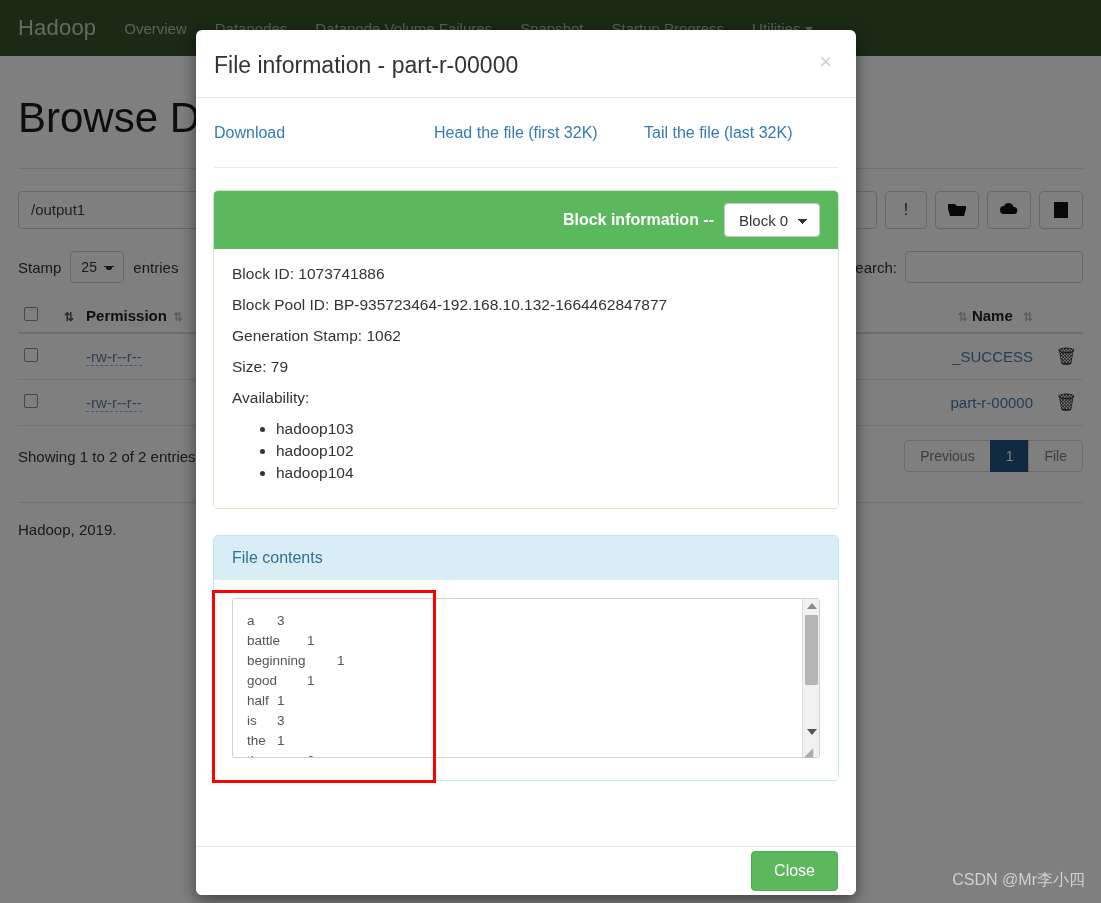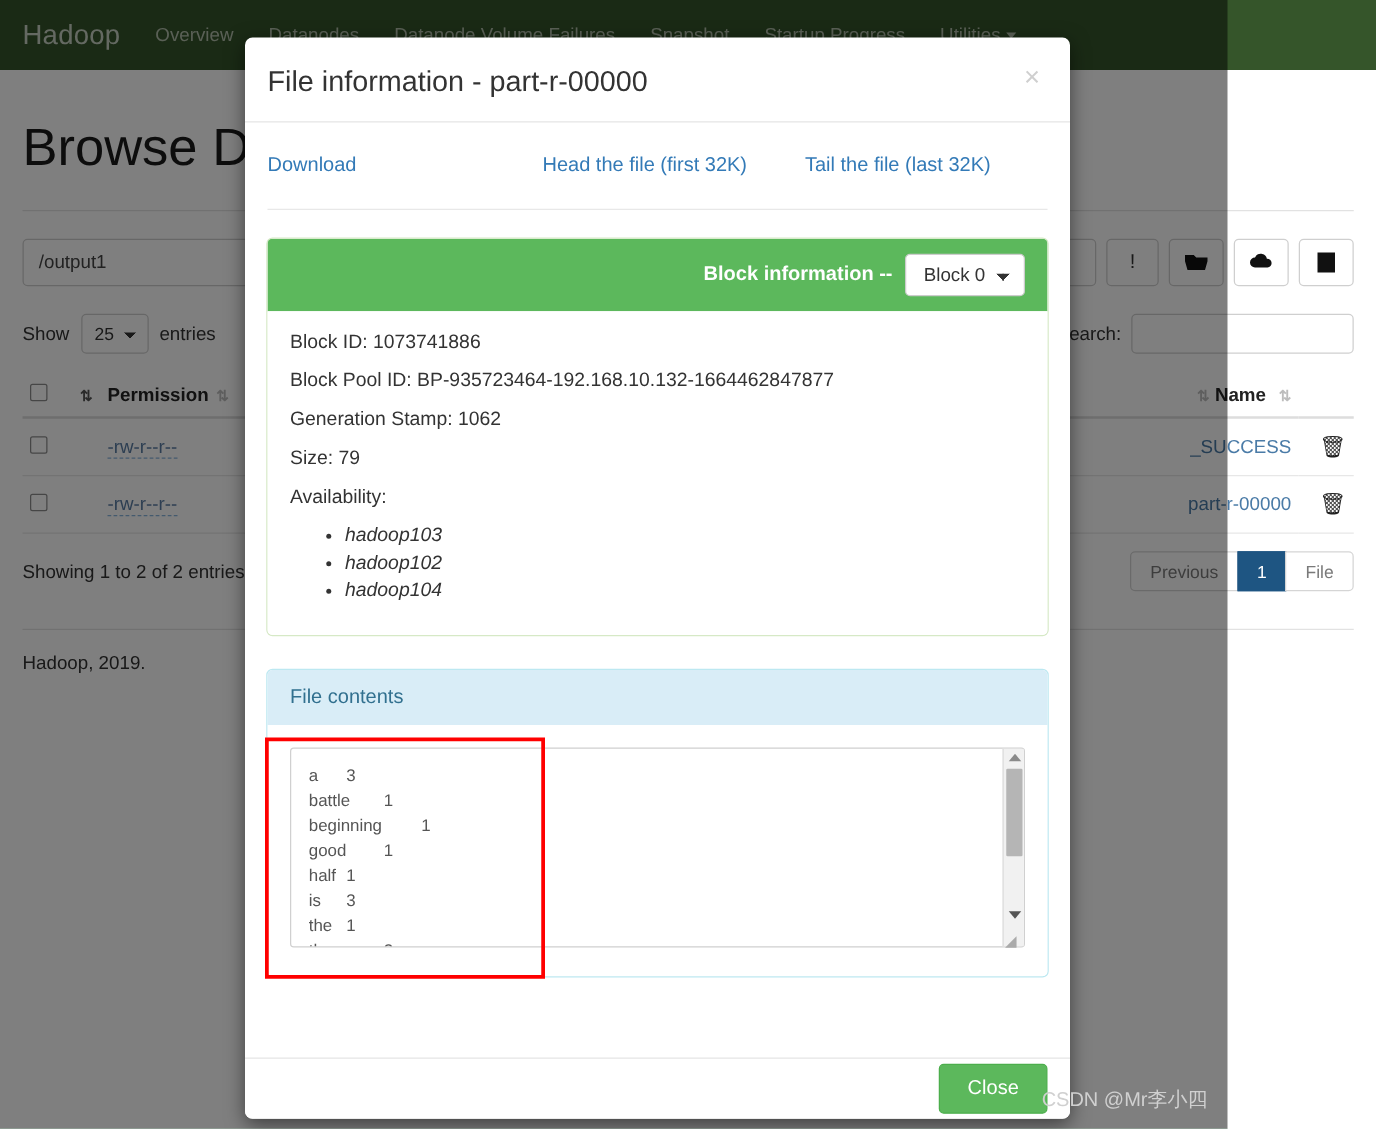--- a/index.html
+++ b/index.html
@@ -5,21 +5,21 @@
   * { box-sizing: border-box; }
   html, body {
     margin: 0; padding: 0;
     width: 1101px; height: 903px;
     overflow: hidden;
     font-family: "Liberation Sans", sans-serif;
     background: #fff;
   }
 
   
-  #page-root { position: relative; width: 982px; height: 903px; background: #14532d; }
+  #page-root { position: relative; width: 1101px; height: 903px; background: #737373; }
 
   .navbar {
     position: absolute; top: 0; left: 0;
     width: 1101px; height: 56px;
     background: #35552a;
     display: flex; align-items: center;
     padding-left: 18px;
   }
   .brand {
     color: #c9d3c4; font-size: 22px; letter-spacing: .2px;
@@ -141,21 +141,21 @@
     background: #fff; color: #333; font-size: 15px; padding: 0 30px 0 14px;
     font-family: "Liberation Sans", sans-serif;
     -webkit-appearance: none; appearance: none;
     background-image: linear-gradient(45deg, transparent 50%, #333 50%), linear-gradient(135deg, #333 50%, transparent 50%);
     background-position: calc(100% - 16px) 15px, calc(100% - 11px) 15px;
     background-size: 6px 6px, 6px 6px; background-repeat: no-repeat;
   }
   .panel-body { background: #fff; padding: 16px 18px 20px 18px; }
   .panel-body p { font-size: 15.5px; color: #333; margin: 0 0 13px 0; }
   .panel-body ul { margin: 4px 0 6px 0; padding-left: 44px; }
-  .panel-body li { font-size: 15.5px; color: #333; margin-bottom: 4px; font-style: italic; }
+  .panel-body li { font-size: 15.5px; color: #333; margin-bottom: 4px; }
 
   .panel-info { margin: 26px 17px 0 17px; border: 1px solid #bce8f1; border-radius: 5px; overflow: hidden; }
   .panel-head-info { background: #d9edf7; color: #31708f; padding: 13px 18px; font-size: 16px; }
   .panel-info-body { background: #fff; padding: 18px; position: relative; }
 
   .ta-wrap { position: relative; }
   textarea.contents {
     width: 100%; height: 160px; resize: none;
     border: 1px solid #d0d0d0; border-radius: 3px;
     padding: 12px 14px; font-size: 13.5px; color: #555;
@@ -228,21 +228,21 @@
       </div>
       <div class="icon-btn">
         <svg viewBox="0 0 20 20">
             <path d="M3 2h14v16H3z M5 5h5v2H5z M5 9h5v2H5z M5 13h5v2H5z M12 5h3v10h-3z"></path>
           </svg>
       </div>
     </div>
 
     <div class="tools-row">
       <div class="show-entries">
-        <span>Show</span>
+        <span>Stamp</span>
         <select class="mini-select">
           <option>25</option>
         </select>
         <span>entries</span>
       </div>
       <div class="search-wrap">
         <span>Search:</span>
         <input class="search-input" type="text" value="" style="">
       </div>
     </div>

